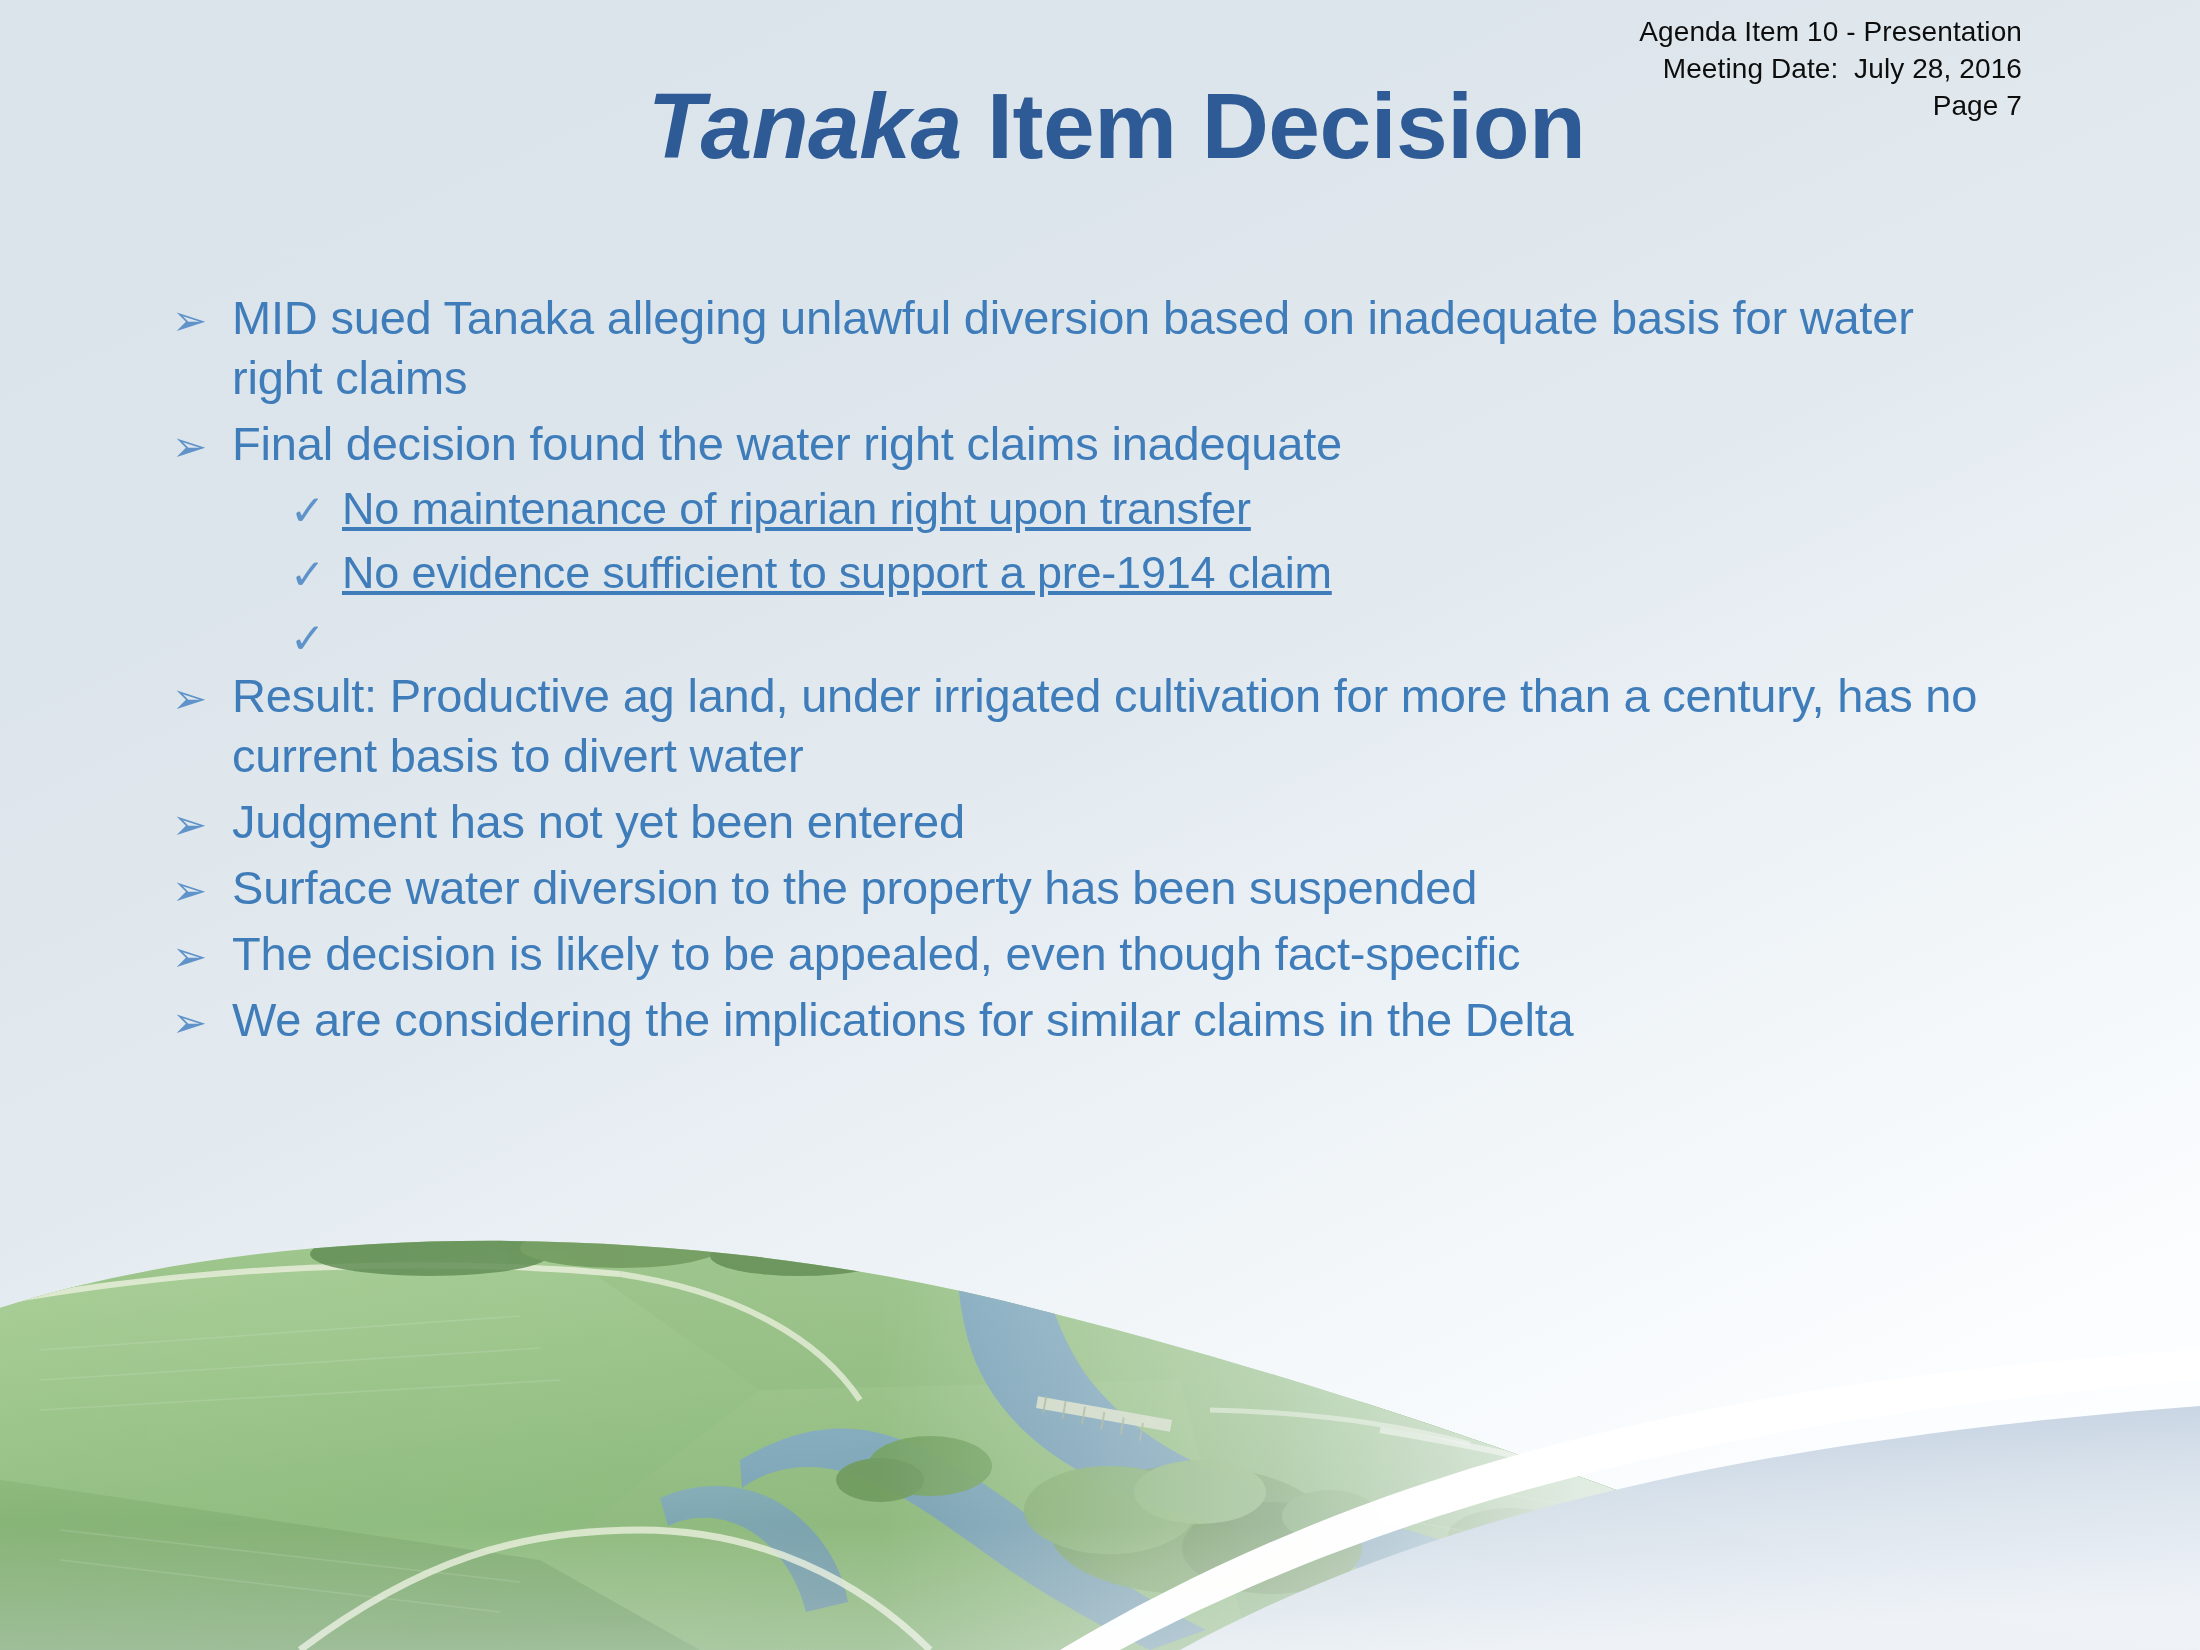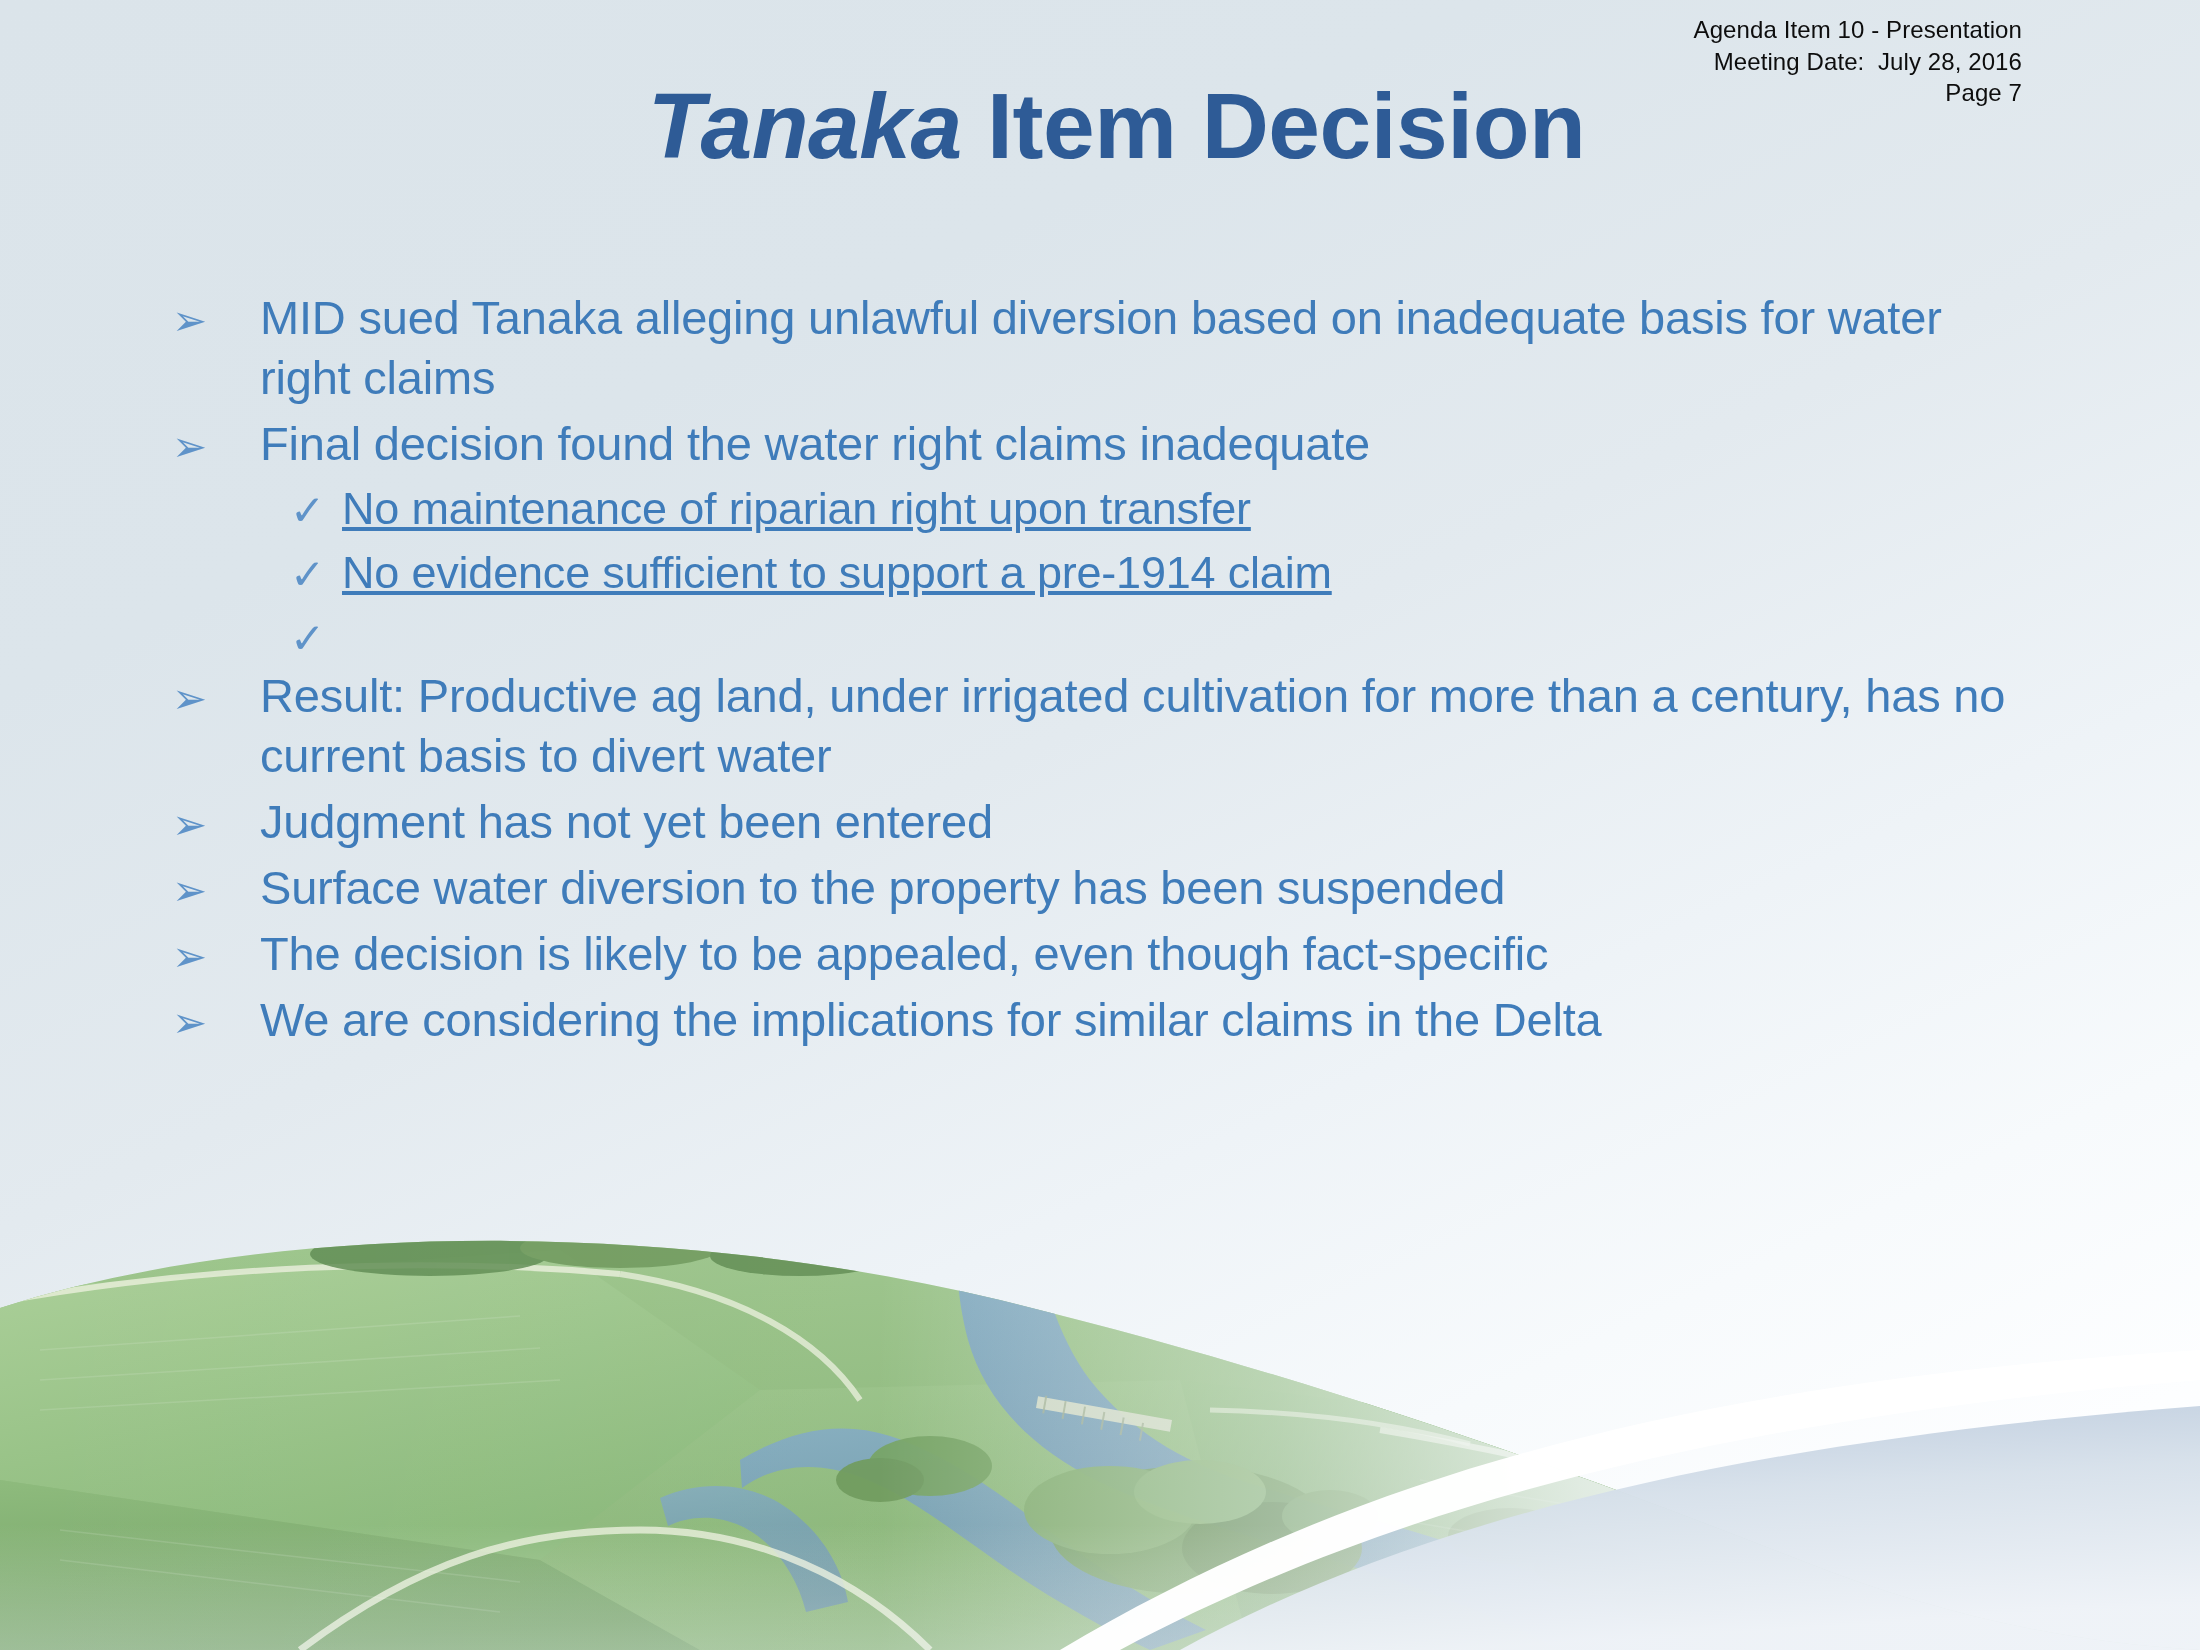--- a/index.html
+++ b/index.html
@@ -27,21 +27,21 @@
                 #ffffff 100%);
   }
 
   
   .header-block {
     position: absolute;
     top: 14px;
     right: 178px;
     text-align: right;
     font-family: "Liberation Sans", sans-serif;
-    font-size: 24px;
+    font-size: 28px;
     line-height: 1.32;
     color: #0d0d0d;
     letter-spacing: 0.1px;
   }
   .header-line { display: block; white-space: pre; }
 
   
   .title {
     position: absolute;
     top: 78px;
@@ -106,21 +106,20 @@
   .btext {
     flex: 1 1 auto;
     font-family: "Liberation Sans", sans-serif;
     font-size: 47px;
     line-height: 1.28;
     color: #3f7cba;
     letter-spacing: -0.2px;
   }
   .bullet.lvl1 .btext {
     max-width: 1775px;
-    margin-left: 28px;
   }
   .bullet.lvl2 .btext {
     font-size: 45px;
     max-width: 1640px;
     text-decoration: underline;
   }
 
   
   .artwork {
     position: absolute;

